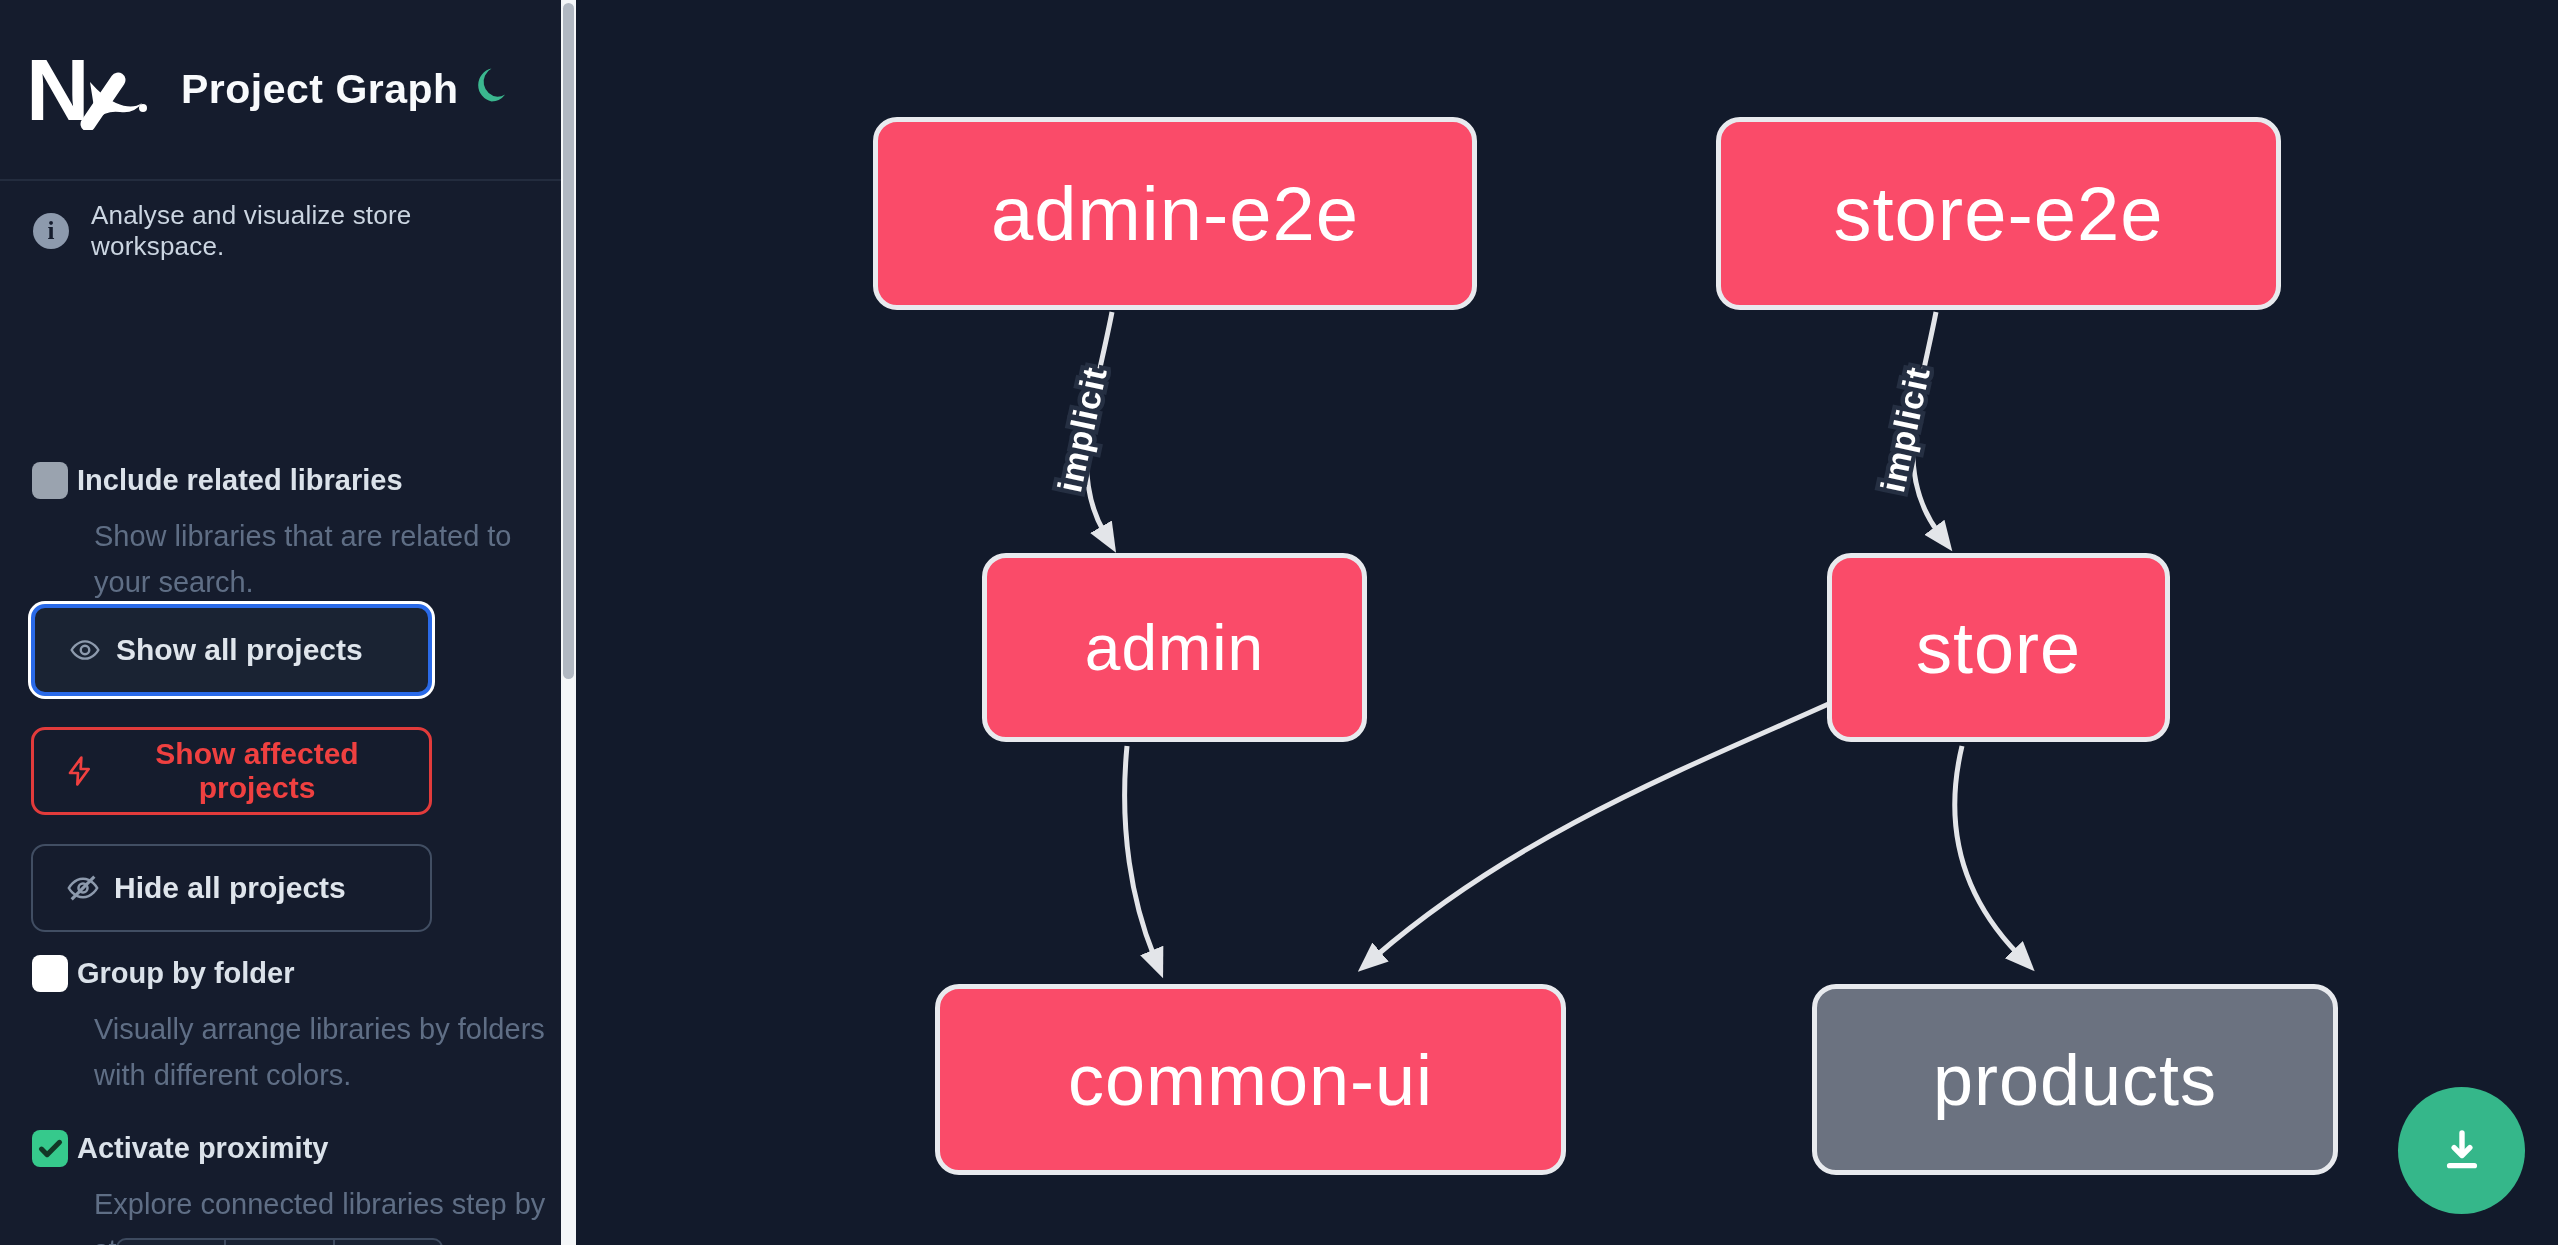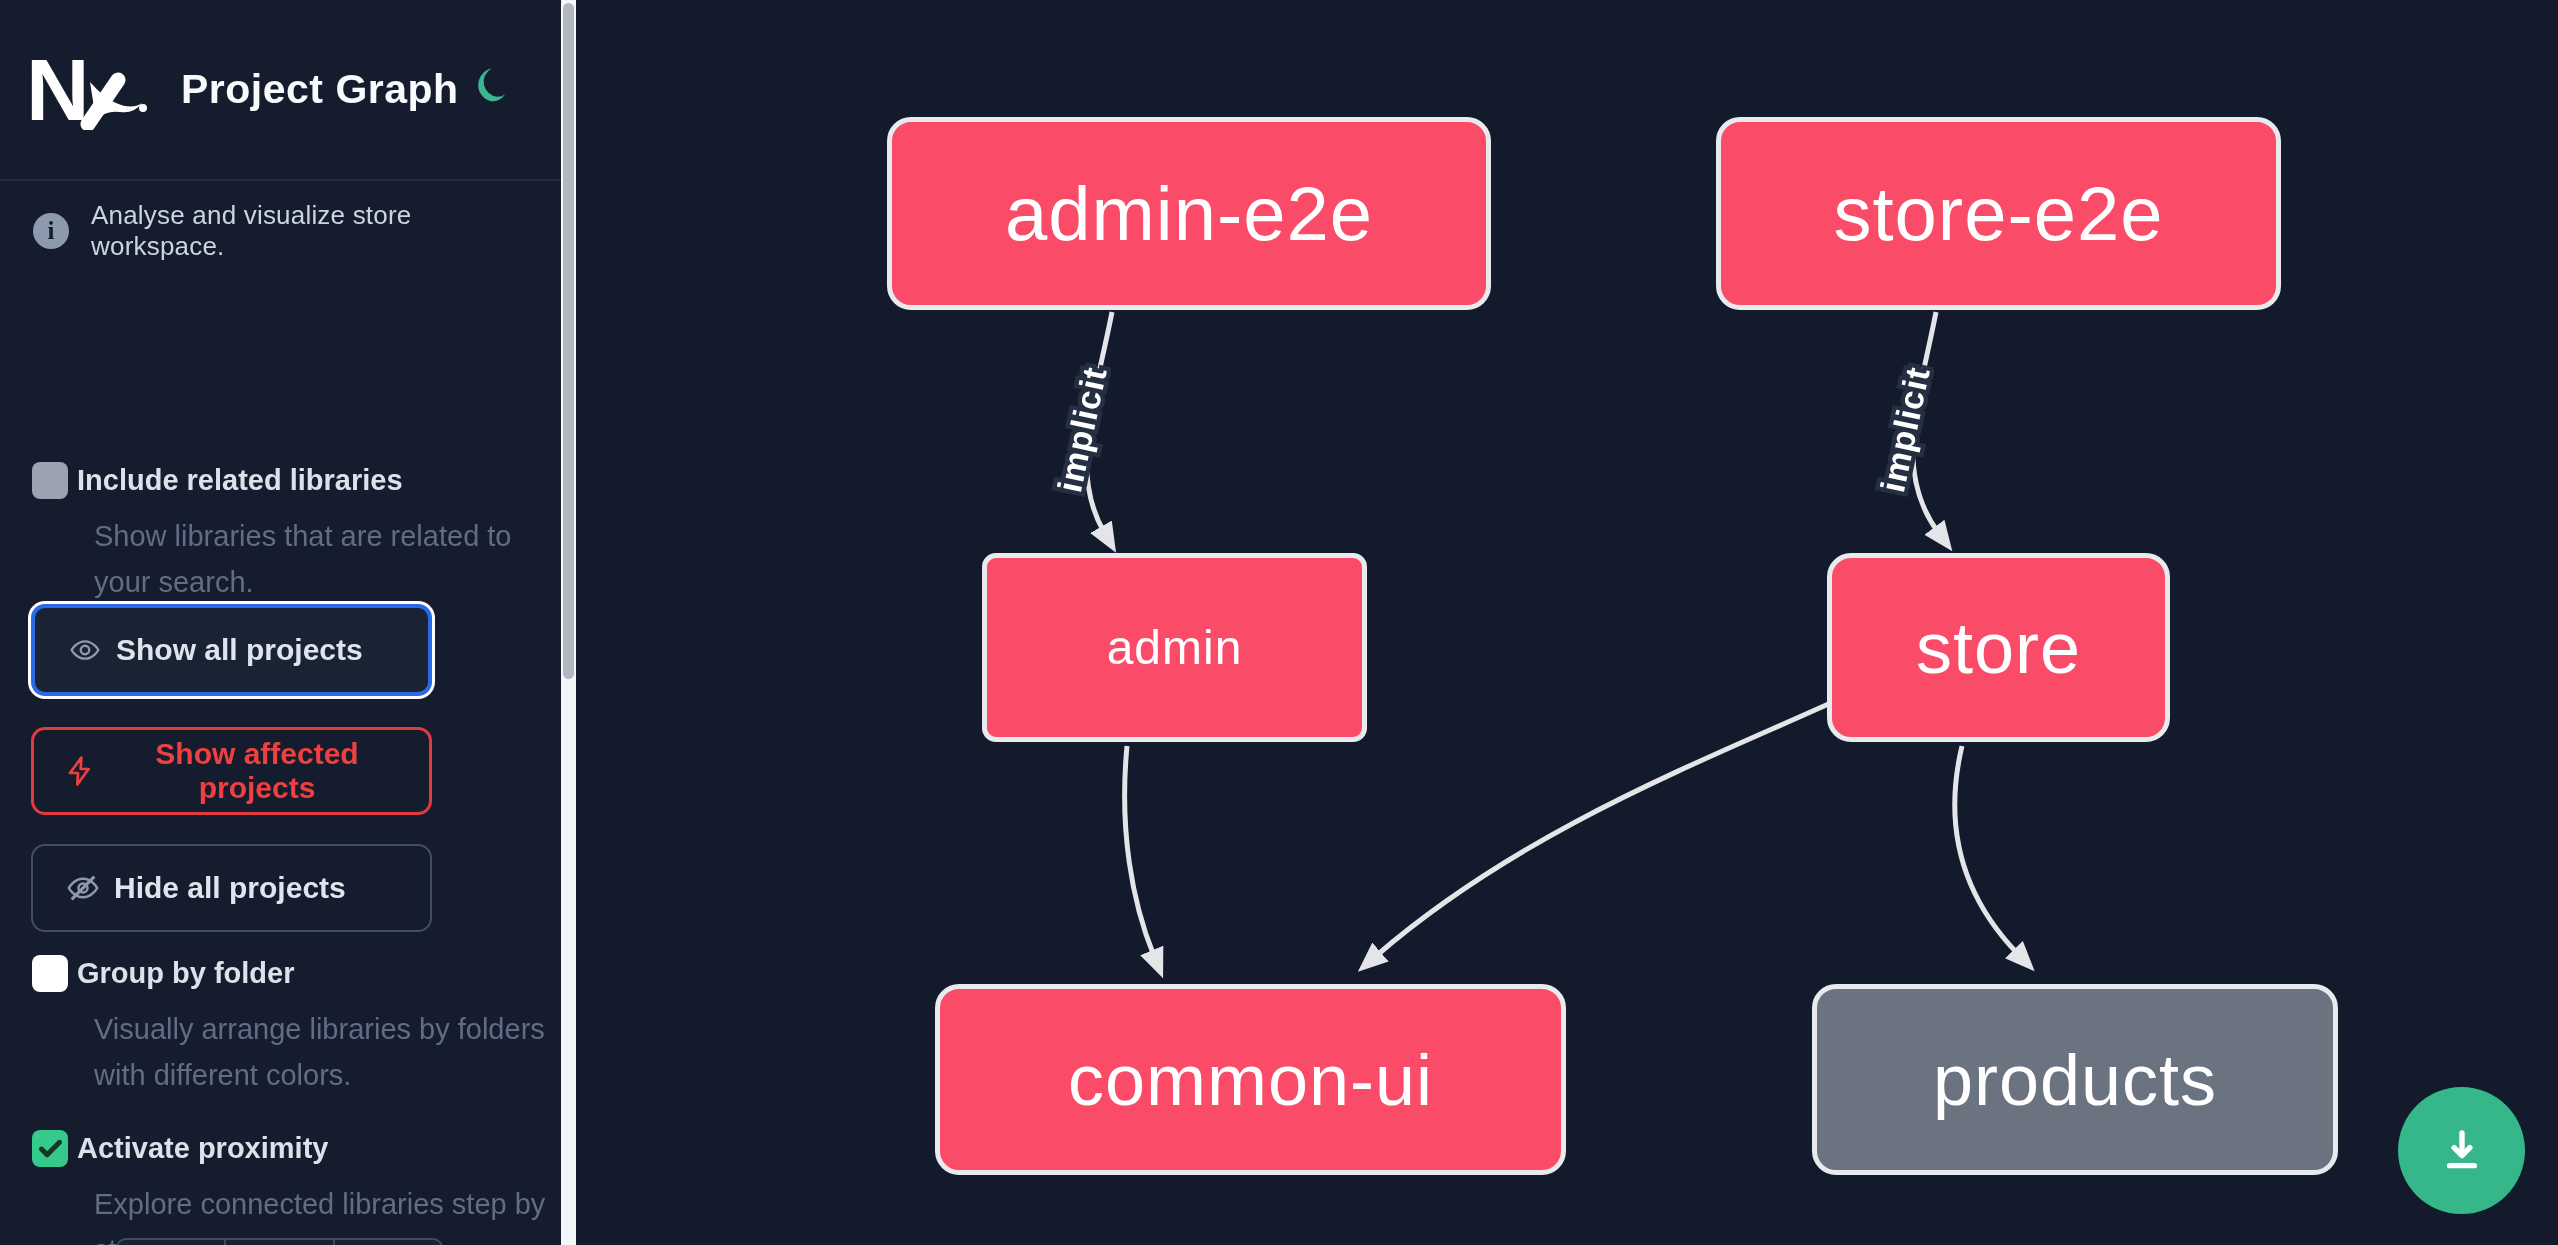--- a/index.html
+++ b/index.html
@@ -121,23 +121,23 @@
     letter-spacing:1px;
   }
   .node {
     position:absolute; display:flex; align-items:center; justify-content:center;
     border:5px solid #e8eaee; border-radius:24px;
     color:#ffffff; font-size:76px; font-weight:400; letter-spacing:1px;
     cursor:pointer;
   }
   .node.pink { background:#fa4b69; }
   .node.gray { background:#6b7280; }
-  .n-admin-e2e { left:311px; top:117px; width:604px; height:193px; }
+  .n-admin-e2e { left:297px; top:117px; width:604px; height:193px; }
   .n-store-e2e { left:1140px; top:117px; width:565px; height:193px; }
-  .n-admin     { left:406px; top:553px; width:385px; height:189px; font-size:48px;border-radius:14px; }
+  .n-admin     { left:406px; top:553px; width:385px; height:189px; font-size:64px; }
   .n-store     { left:1251px; top:553px; width:343px; height:189px; font-size:72px; }
   .n-common-ui { left:359px; top:984px; width:631px; height:191px; font-size:72px; }
   .n-products  { left:1236px; top:984px; width:526px; height:191px; font-size:72px; }
 
   .download-btn {
     position:absolute; left:1822px; top:1087px; width:127px; height:127px;
     border-radius:50%; background:#35b78a; border:none; cursor:pointer;
     display:flex; align-items:center; justify-content:center;
   }
 </style>

